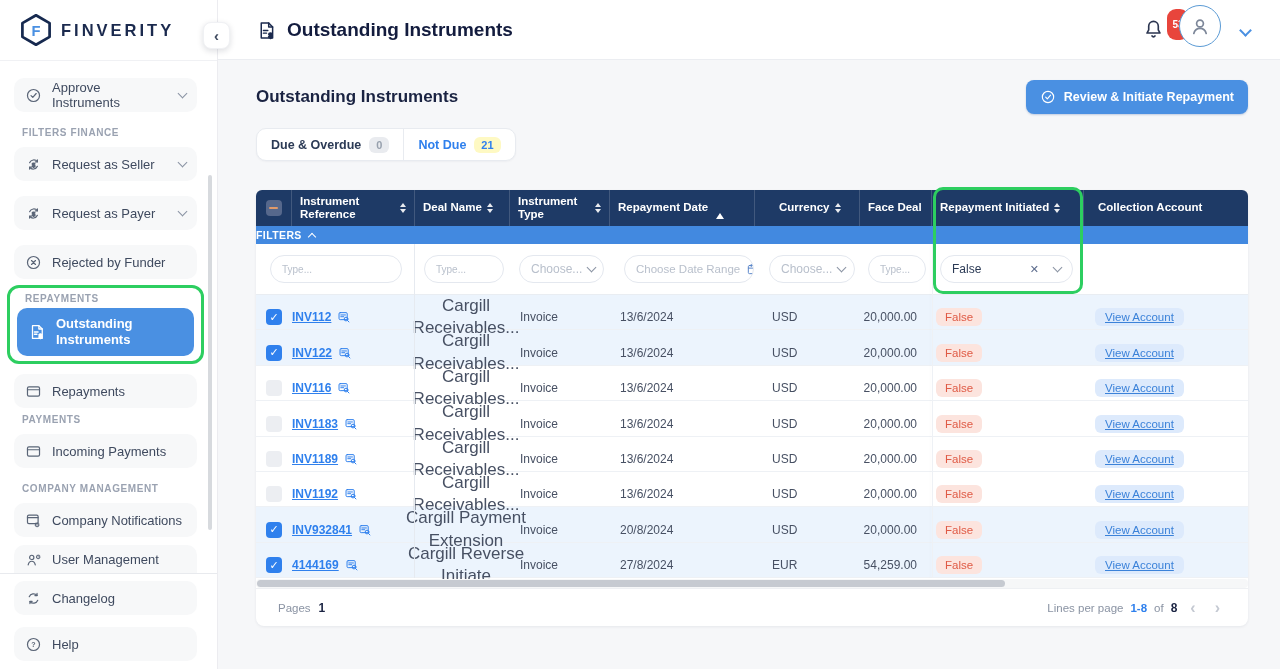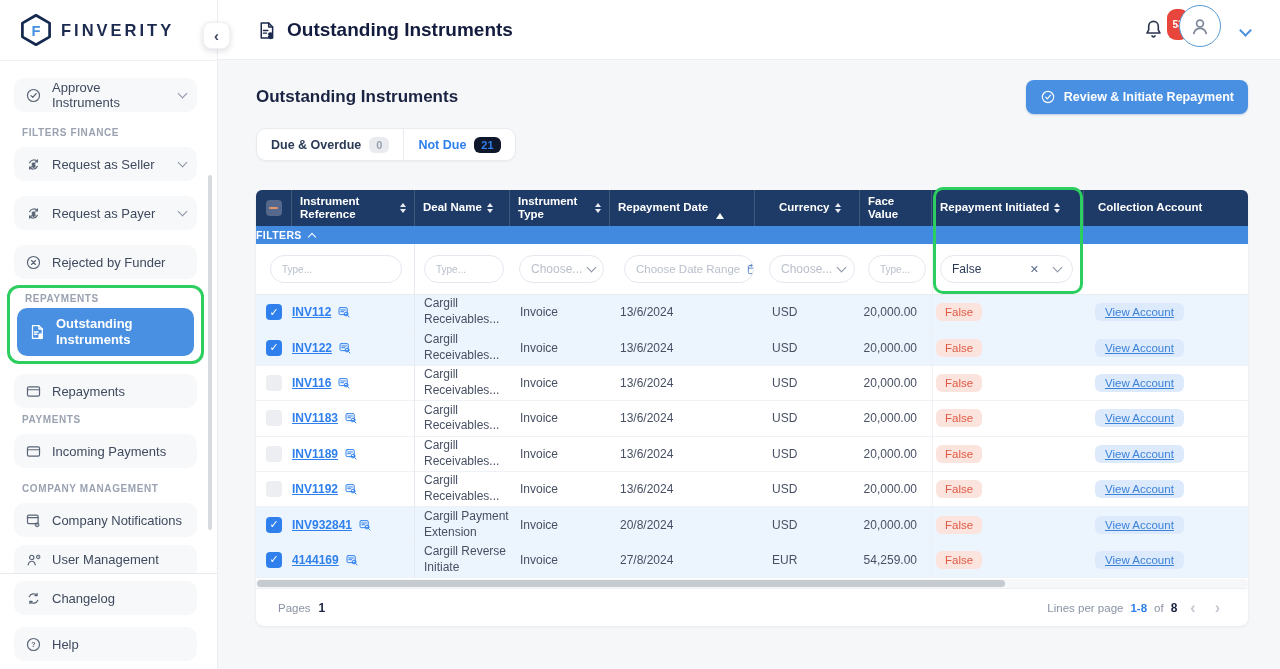--- a/index.html
+++ b/index.html
@@ -47,21 +47,21 @@
   
   .content-heading { position:absolute; left:256px; top:87px; font-size:17px; font-weight:700; color:#1a2342; }
   .primary-btn { position:absolute; right:32px; top:80px; height:34px; display:flex; align-items:center; gap:8px; padding:0 14px; background:#4a90e2; border-radius:8px; color:#fff; font-size:12.5px; font-weight:700; cursor:pointer; box-shadow:0 1px 2px rgba(34,80,150,.25); }
   .primary-btn .bico { color:#fff; }
   .tabs { position:absolute; left:256px; top:128px; height:33px; display:inline-flex; align-items:stretch; background:#fff; border:1px solid #e8ebf0; border-radius:10px; overflow:hidden; box-shadow:0 1px 2px rgba(20,30,60,.04); }
   .tab { display:flex; align-items:center; gap:8px; padding:0 14px; font-size:12.5px; font-weight:700; cursor:pointer; }
   .tab .count { font-size:11px; font-weight:600; border-radius:6px; padding:2px 7px; }
   .tab.t-inactive { color:#2b3a55; }
   .tab.t-inactive .count { background:#e9ebef; color:#97a0ad; }
   .tab.t-active { color:#2f80ed; }
-  .tab.t-active .count { background:#0f172a; color:#2f80ed; }
+  .tab.t-active .count { background:#fef9c3; color:#2f80ed; }
   .tab-sep { width:1px; background:#e8ebf0; }
 
   
   .card { position:absolute; left:256px; top:190px; width:992px; height:436px; background:#fff; border-radius:8px; box-shadow:0 1px 3px rgba(20,30,60,.07); }
   .trow { display:grid; grid-template-columns:36px 123px 95px 100px 145px 105px 72px 152px 164px; }
   .thead { height:36px; background:#1e3a66; border-radius:6px 6px 0 0; color:#fff; }
   .th { display:flex; align-items:center; padding:0 8px; font-size:11.5px; font-weight:700; line-height:1.15; border-right:1px solid rgba(255,255,255,.16); }
   .th:last-child { border-right:none; }
   .th .htext { flex:1; }
   .sort-both { display:inline-flex; flex-direction:column; gap:2px; margin-left:5px; flex:none; }
@@ -96,21 +96,21 @@
   .trow.body { height:35.4px; border-bottom:1px solid #eef1f5; background:#fff; }
   .trow.body.checked { background:#ecf4fd; }
   .cell { display:flex; align-items:center; font-size:12px; color:#475063; min-width:0; }
   .c-check { justify-content:center; }
   .cb { width:16px; height:16px; border-radius:4px; background:#eceef2; display:flex; align-items:center; justify-content:center; cursor:pointer; flex:none; }
   .cb.on { background:#2f80ed; }
   .cb .tick { color:#fff; font-size:11px; font-weight:700; line-height:1; }
   .c-ref { gap:6px; padding-right:4px; }
   .ref-link { color:#2f80ed; font-weight:700; font-size:12px; text-decoration:underline; cursor:pointer; white-space:nowrap; }
   .ref-ic { color:#2f80ed; cursor:pointer; flex:none; }
-  .c-deal { flex-direction:column; align-items:flex-start; justify-content:center; padding:0 2px 0 9px; font-size:12px; line-height:1.32; color:#475063; }
+  .c-deal { flex-direction:column; align-items:center; justify-content:center; padding:0 2px 0 9px; font-size:17px; line-height:1.32; color:#475063; }
   .c-deal span { white-space:nowrap; }
   .c-type { padding-left:10px; }
   .c-date { padding-left:10px; }
   .c-cur { padding-left:17px; }
   .c-face { justify-content:flex-end; padding-right:15px; }
   .c-init { padding-left:4px; }
   .badge-false { background:#fce4de; color:#df5a45; font-size:11.5px; border-radius:6px; padding:3px 9px; }
   .c-acct { padding-left:11px; }
   .acct-link { background:#ddeafc; color:#3b82d9; font-size:11.5px; border-radius:6px; padding:3px 10px; text-decoration:underline; cursor:pointer; white-space:nowrap; }
 
@@ -361,21 +361,21 @@
         <span class="sort-asc"><span class="tri-up"></span></span>
       </div>
     <div class="th" style="padding-left:24px;">
         <span>Currency</span>
         <span class="sort-both">
           <span class="tri-up"></span>
           <span class="tri-down"></span>
         </span>
       </div>
     <div class="th">
-        <span>Face Value</span>
+        <span>Face Deal</span>
       </div>
     <div class="th">
         <span>Repayment Initiated</span>
         <span class="sort-both">
           <span class="tri-up"></span>
           <span class="tri-down"></span>
         </span>
       </div>
     <div class="th" style="padding-left:14px;">
         <span>Collection Account</span>

